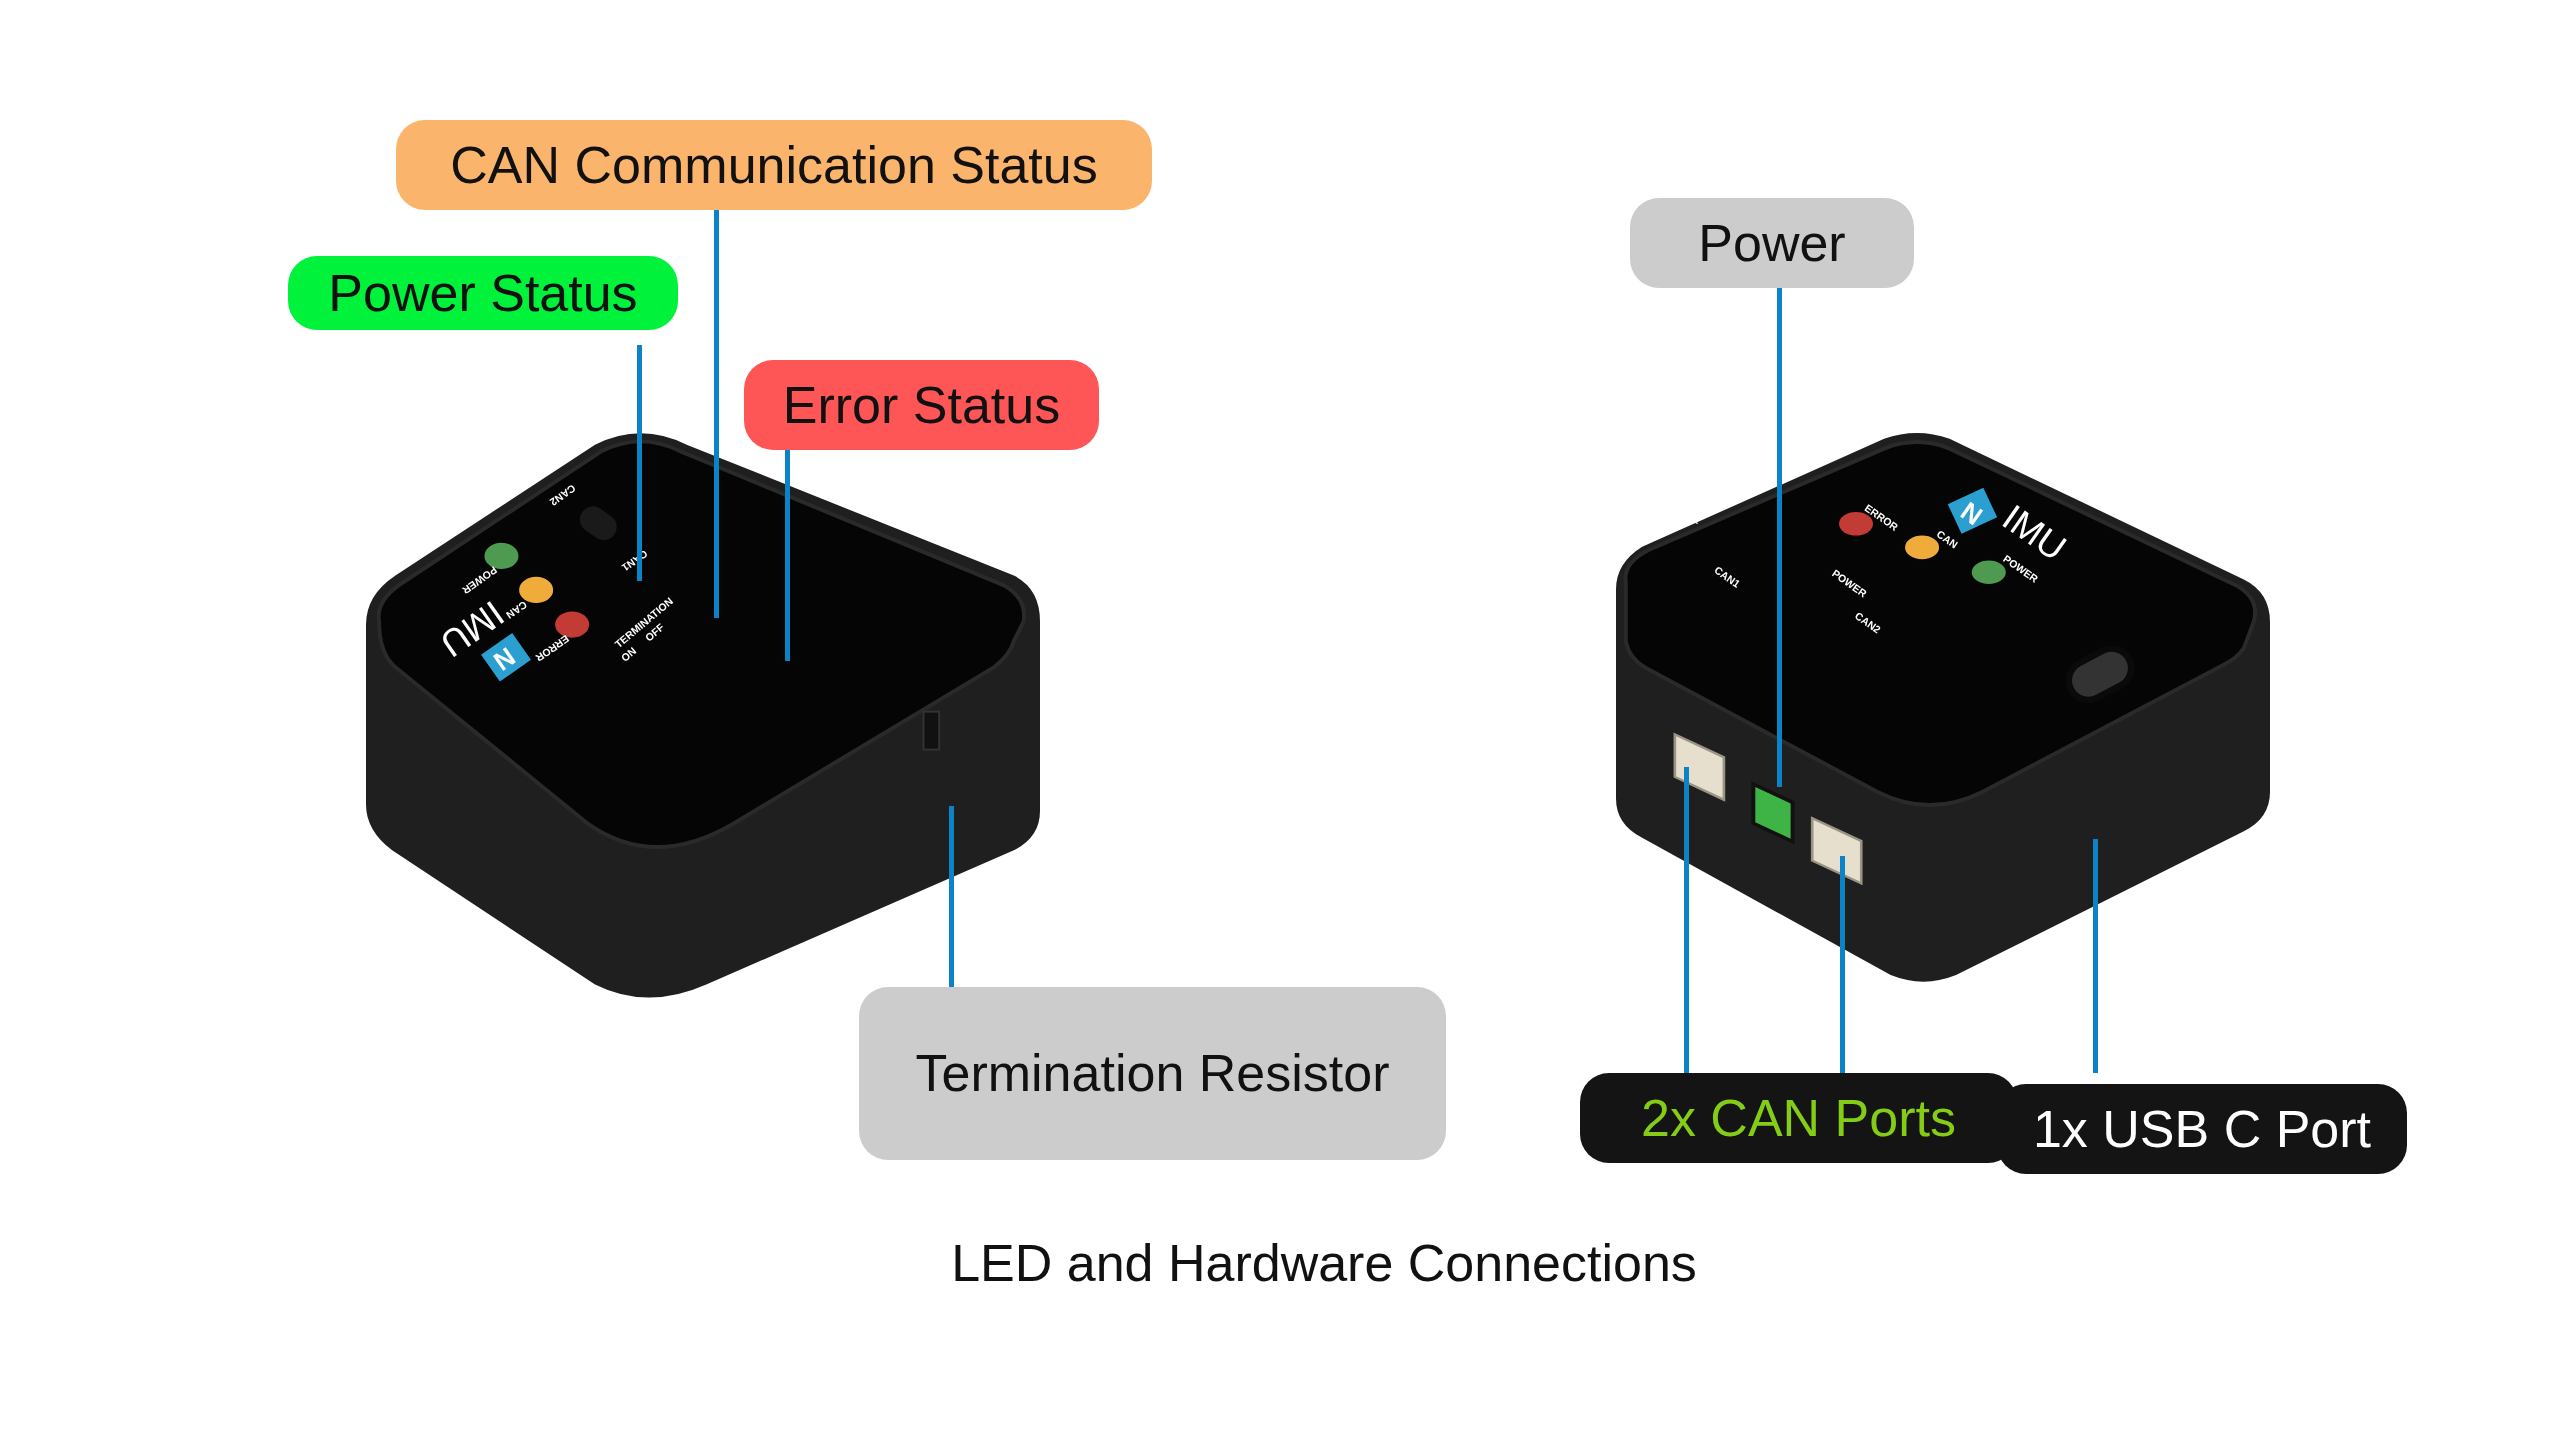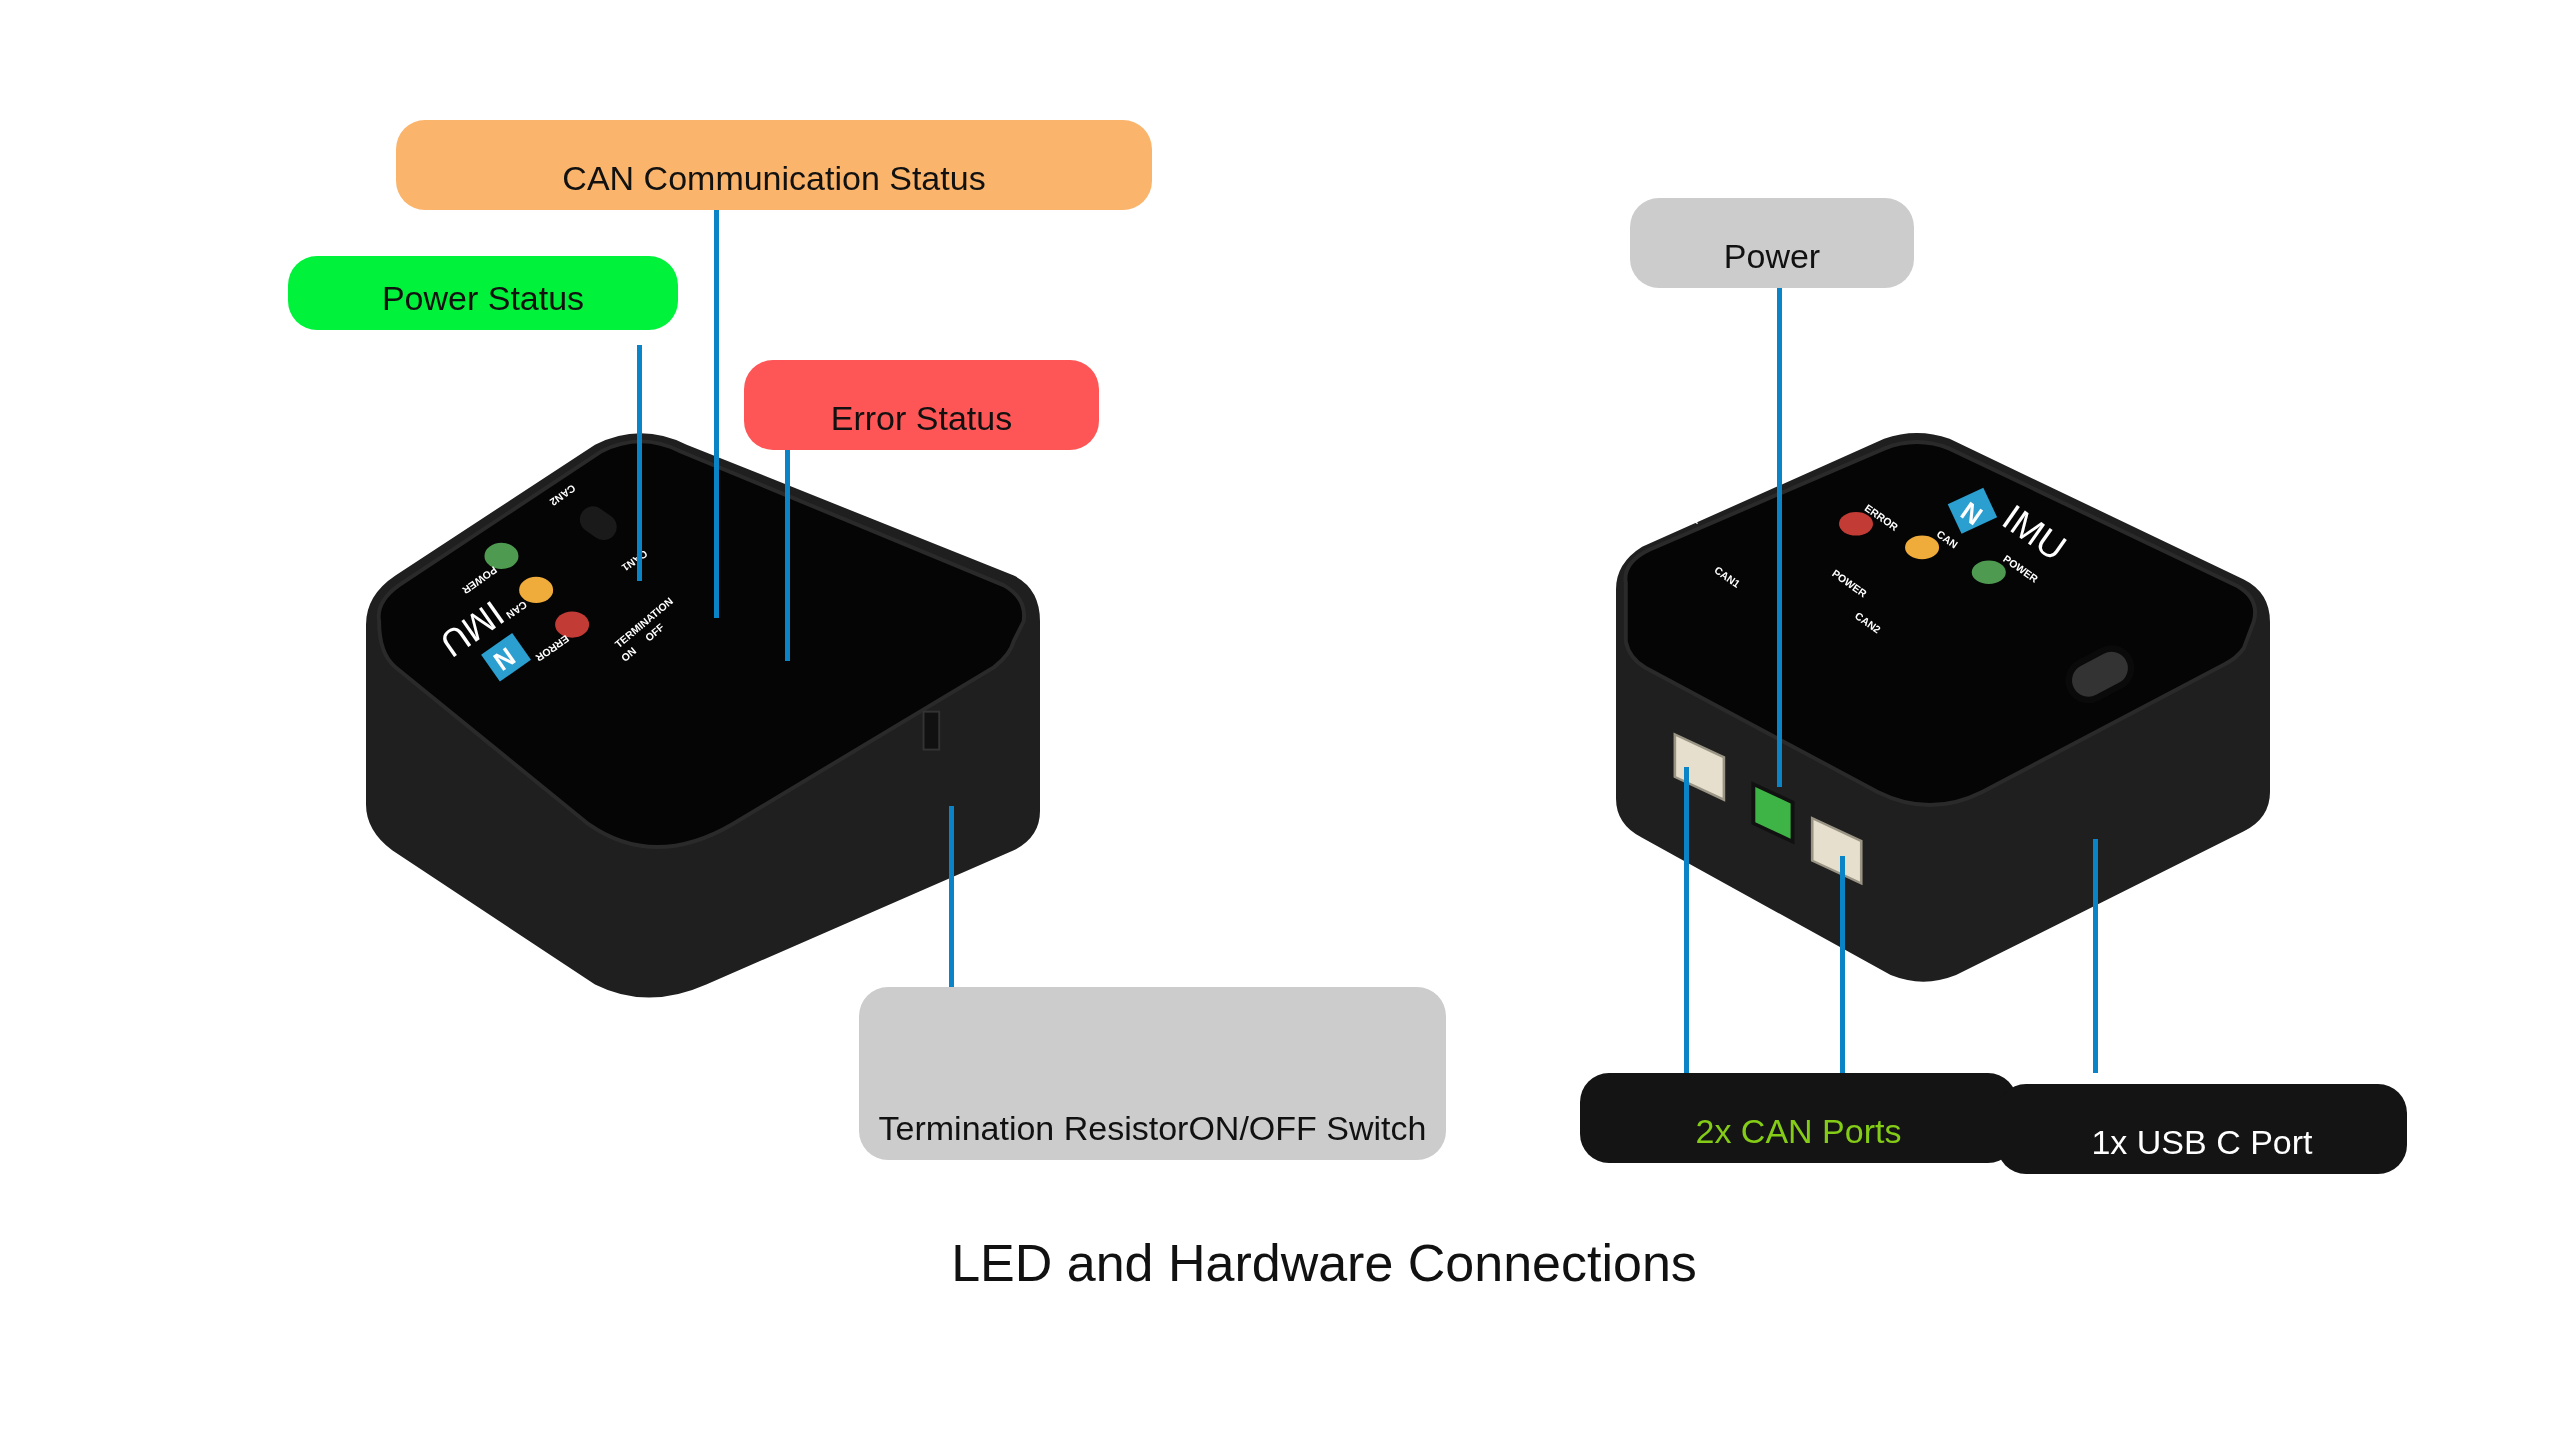--- a/index.html
+++ b/index.html
@@ -1,19 +1,19 @@
 <!DOCTYPE html>
 <html style="font-size:10.5px"><head>
 <meta charset="utf-8">
 <style>
   html, body { margin:0; padding:0; background:#ffffff; }
   body { width:2576px; height:1434px; position:relative; overflow:hidden;
          font-family:"Liberation Sans", "DejaVu Sans", sans-serif; }
-  .label { position:absolute; display:flex; align-items:flex-end; justify-content:center;
-           text-align:center; border-radius:29px; color:#111; font-size:34px; line-height:63px; }
+  .label { position:absolute; display:flex; align-items:center; justify-content:center;
+           text-align:center; border-radius:29px; color:#111; font-size:52px; line-height:63px; }
   .lbl-can   { left:396px;  top:120px; width:756px; height:90px; background:#fbb46b; }
   .lbl-pwr   { left:288px;  top:256px; width:390px;  height:74px; background:#00f33a; }
   .lbl-err   { left:744px; top:360px; width:355px;  height:90px; background:#fe5656; }
   .lbl-power { left:1630px; top:198px; width:284px;  height:90px; background:#cccccc; }
   .lbl-term  { left:859px; top:987px; width:587px; height:173px; background:#cccccc; }
   .lbl-canp  { left:1540px; top:1073px; width:437px; height:90px; background:#141414; color:#84cc16;margin-left:40px; }
   .lbl-usb   { left:1997px; top:1073px; width:410px; height:90px; background:#141414; color:#fff;margin-top:11px; }
   .line { position:absolute; width:5.2px; background:#0a84c6; }
   .caption { position:absolute; left:0; width:2648px; top:1233px; text-align:center; font-size:52px; color:#111; }
   svg.device { position:absolute; }
@@ -90,21 +90,20 @@
   <span>CAN Communication Status</span>
 </div>
 <div class="label lbl-pwr">
   <span>Power Status</span>
 </div>
 <div class="label lbl-err">
   <span>Error Status</span>
 </div>
 <div class="label lbl-term">
   <span>Termination Resistor</span>
-  <span>ON/OFF Switch</span>
 </div>
 <div class="label lbl-power">
   <span>Power</span>
 </div>
 <div class="label lbl-canp">
   <span>2x CAN Ports</span>
 </div>
 <div class="label lbl-usb">
   <span>1x USB C Port</span>
 </div>

